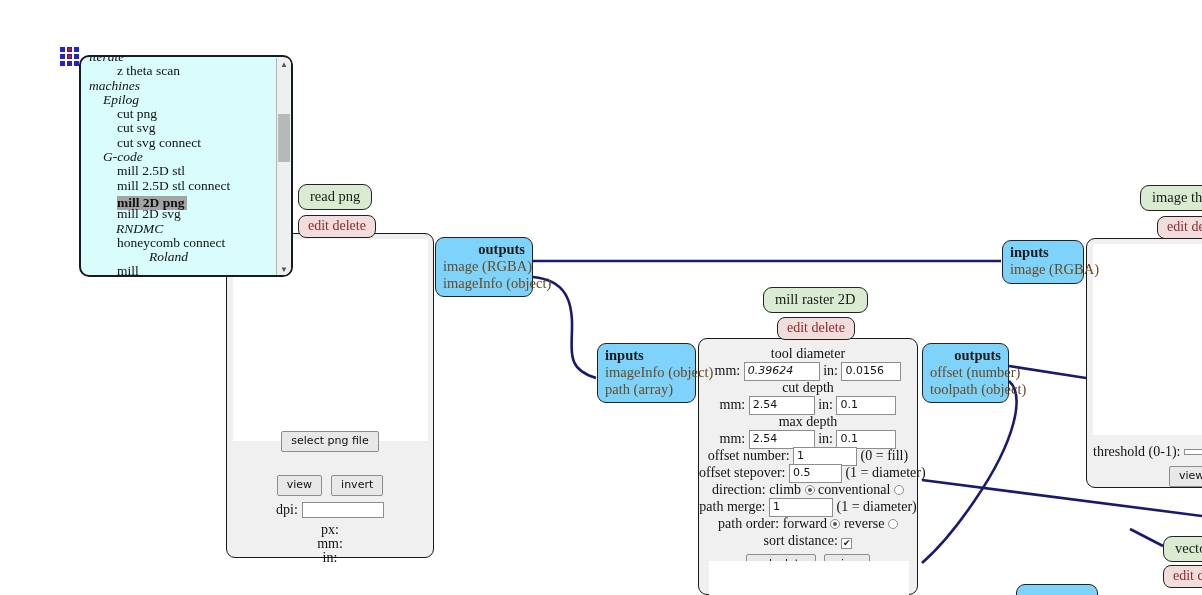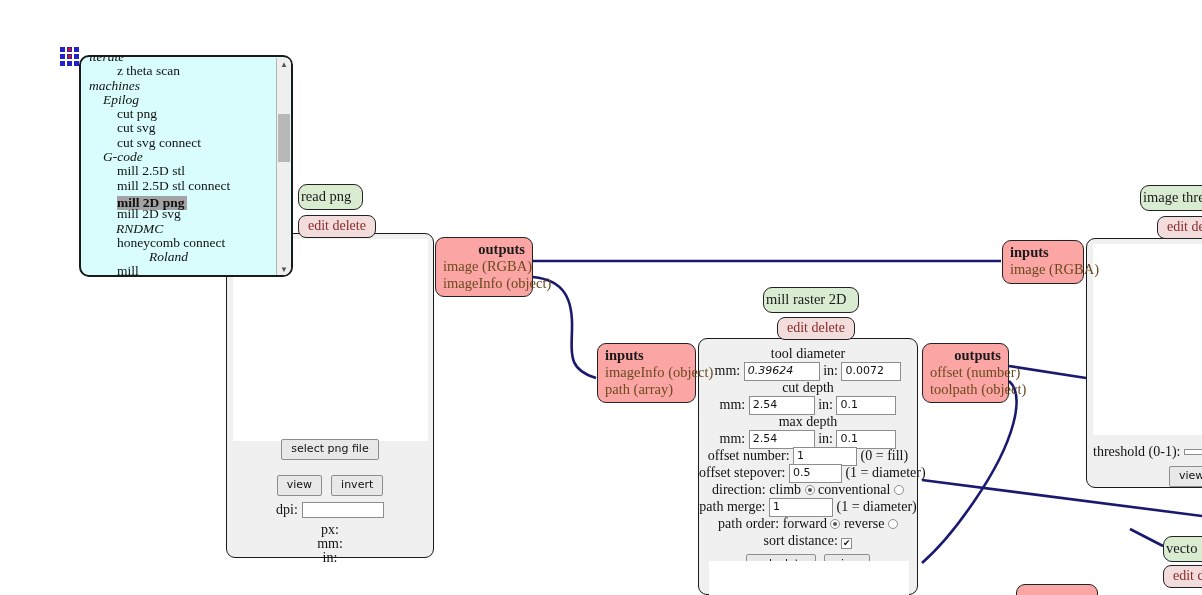--- a/index.html
+++ b/index.html
@@ -20,21 +20,21 @@
     width: 1202px; height: 595px;
     pointer-events: none;
     z-index: 1;
   }
 
   .tab-title {
     position: absolute;
     background: #d9ecd2;
     border: 1.6px solid #222;
     border-radius: 9px 9px 9px 9px;
-    padding: 3px 11px 4px 2px;
+    padding: 3px 11px 4px 11px;
     font-size: 14.5px;
     color: #1a1a1a;
     white-space: nowrap;
     line-height: 1.15;
     z-index: 7;
   }
   .tab-edit {
     position: absolute;
     background: #f3dcdc;
     border: 1.6px solid #222;
@@ -48,21 +48,21 @@
   }
   .panel {
     position: absolute;
     background: #f0f0f0;
     border: 1.8px solid #1a1a1a;
     border-radius: 9px;
     z-index: 4;
   }
   .io-box {
     position: absolute;
-    background: #fca5a5;
+    background: #7dd3fc;
     border: 1.8px solid #222;
     border-radius: 9px;
     padding: 3px 7px 5px 7px;
     font-size: 14.5px;
     line-height: 1.16;
     color: #6b4a1e;
     white-space: nowrap;
     z-index: 8;
   }
   .io-box b { color: #1a1a1a; font-weight: bold; }
@@ -274,21 +274,21 @@
       <div class="arrow down">▼</div>
     </div>
   </div>
 
   <div class="tab-title" style="left:298px; top:184px;">read png</div>
   <div class="tab-edit" style="left:298px; top:215px;">edit delete</div>
 
   <div class="panel" id="readpng-panel">
     <div id="readpng-preview"></div>
 
-    <div class="ctrl-area" style="top:204px;">
+    <div class="ctrl-area" style="top:196px;">
       <span class="btn">select png file</span>
     </div>
     <div class="ctrl-area" style="top:240px;">
       <span class="btn" style="min-width:38px; text-align:center;">view</span>
       <span class="btn" style="min-width:38px; text-align:center; margin-left:5px;">invert</span>
     </div>
     <div class="ctrl-area" style="top:266px;">
       <span class="lbl">dpi:</span>
       <span class="inputbox" style="width:82px; height:16px;"></span>
     </div>
@@ -319,21 +319,21 @@
   </div>
 
   <div class="panel" id="mill-panel">
     <div id="mill-form">
 
       <div class="fhead">tool diameter</div>
       <div class="frow">
         <span class="lbl">mm:</span>
         <span class="inputbox" style="width:76px;font-style:italic;">0.39624</span>
         <span class="lbl">in:</span>
-        <span class="inputbox" style="width:60px;">0.0072</span>
+        <span class="inputbox" style="width:60px;">0.0156</span>
       </div>
 
       <div class="fhead">cut depth</div>
       <div class="frow">
         <span class="lbl">mm:</span>
         <span class="inputbox" style="width:66px;">2.54</span>
         <span class="lbl">in:</span>
         <span class="inputbox" style="width:60px;">0.1</span>
       </div>
 

